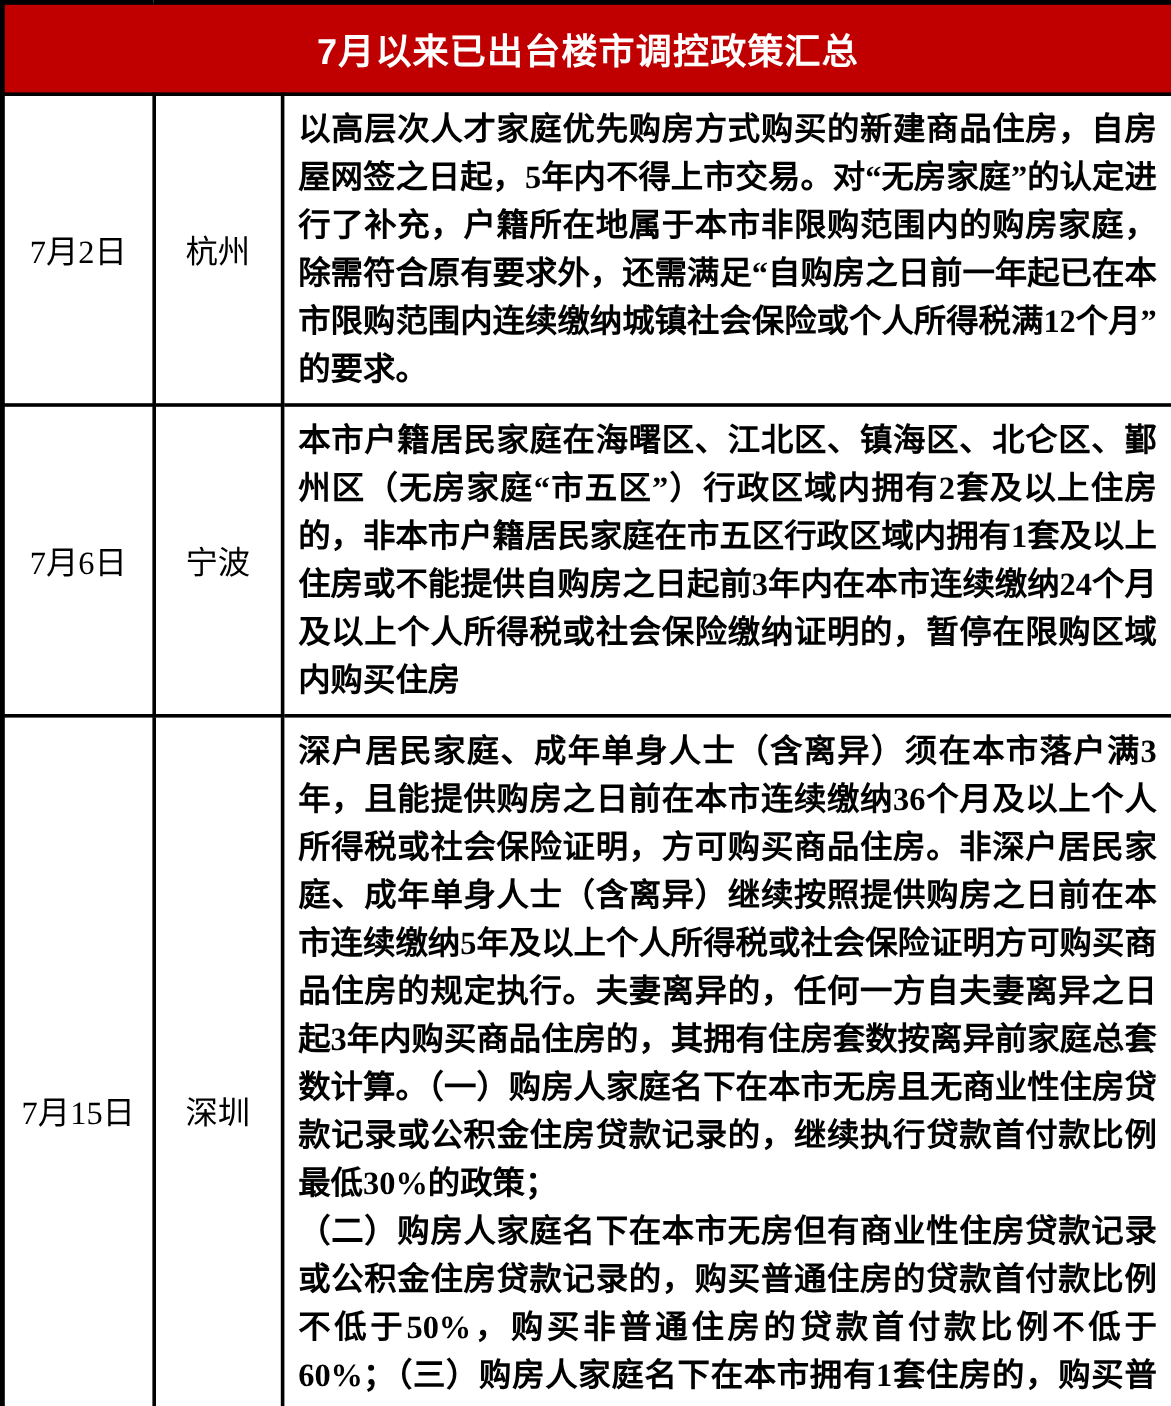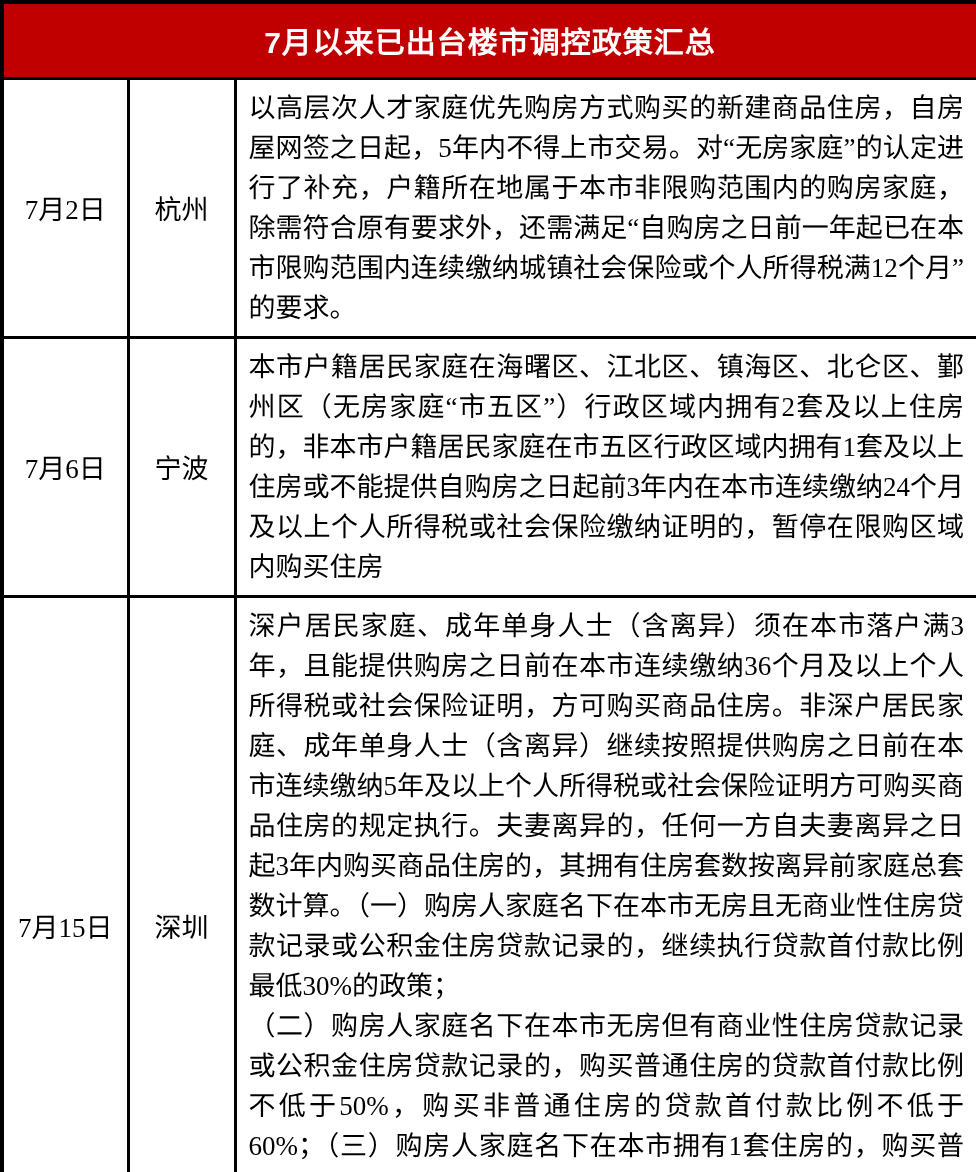--- a/index.html
+++ b/index.html
@@ -49,20 +49,21 @@
     font-size: 27px;
     line-height: 40px;
     text-align: justify;
     text-justify: inter-character;
     padding: 8px 12px 8px 12px;
     background: #ffffff;
   }
   td.policy-cell p {
     margin: 0;
     padding: 0;
+    font-weight: bold;
   }
   tr.row-0 { height: 238px; }
   tr.row-1 { height: 242px; }
   tr.row-2 { height: 600px; }
 </style>
 </head>
 <body>
 
 <div class="page">
   <table class="policy-table">

